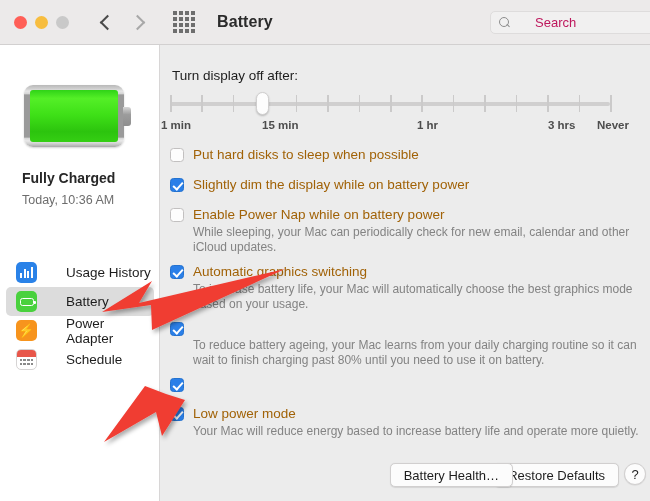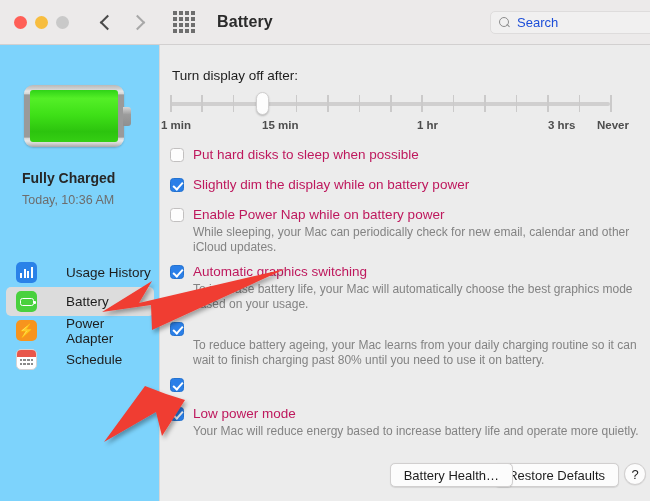--- a/index.html
+++ b/index.html
@@ -74,27 +74,27 @@
     margin-left: 8px; width: 12px; height: 12px; position: relative; flex: none;
   }
   .search-glass::before {
     content: ""; position: absolute; top: 0; left: 0;
     width: 8px; height: 8px; border: 1.4px solid #8d8d8d; border-radius: 50%;
   }
   .search-glass::after {
     content: ""; position: absolute; top: 8px; left: 7px;
     width: 4px; height: 1.4px; background: #8d8d8d; transform: rotate(45deg);
   }
-  .search-ph { margin-left: 6px; font-size: 13px; color: #1d4ed8; }
+  .search-ph { margin-left: 24px; font-size: 13px; color: #be185d; }
 
   
   .sidebar {
     position: absolute; top: 45px; left: 0;
     width: 160px; height: 456px;
-    background: #7dd3fc;
+    background: #ffffff;
     border-right: 1px solid #d8d6d6;
   }
   .batt-graphic {
     position: absolute; left: 24px; top: 40px;
     width: 107px; height: 62px;
   }
   .batt-body {
     position: absolute; left: 0; top: 0;
     width: 100px; height: 62px;
     border-radius: 9px;
@@ -217,21 +217,21 @@
     background: #fdfdfd; border: 1px solid #c2c0c0;
     position: relative;
   }
   .cb.on { background: #2a7fe8; border-color: #2472cf; }
   .cb.on::after {
     content: ""; position: absolute; left: 4.3px; top: 1.4px;
     width: 4px; height: 8px;
     border-right: 2px solid #fff; border-bottom: 2px solid #fff;
     transform: rotate(42deg);
   }
-  .row-label { margin-left: 9px; font-size: 13.5px; color: #be185d; line-height: 16px; }
+  .row-label { margin-left: 9px; font-size: 13.5px; color: #a16207; line-height: 16px; }
   .desc {
     margin: 2px 0 9px 23px;
     font-size: 12px; color: #838383; line-height: 15px;
     max-width: 450px;
   }
   .gap { height: 12px; }
 
   
   .footer { position: absolute; left: 0; bottom: 12px; width: 489px; height: 26px; }
   .btn {

